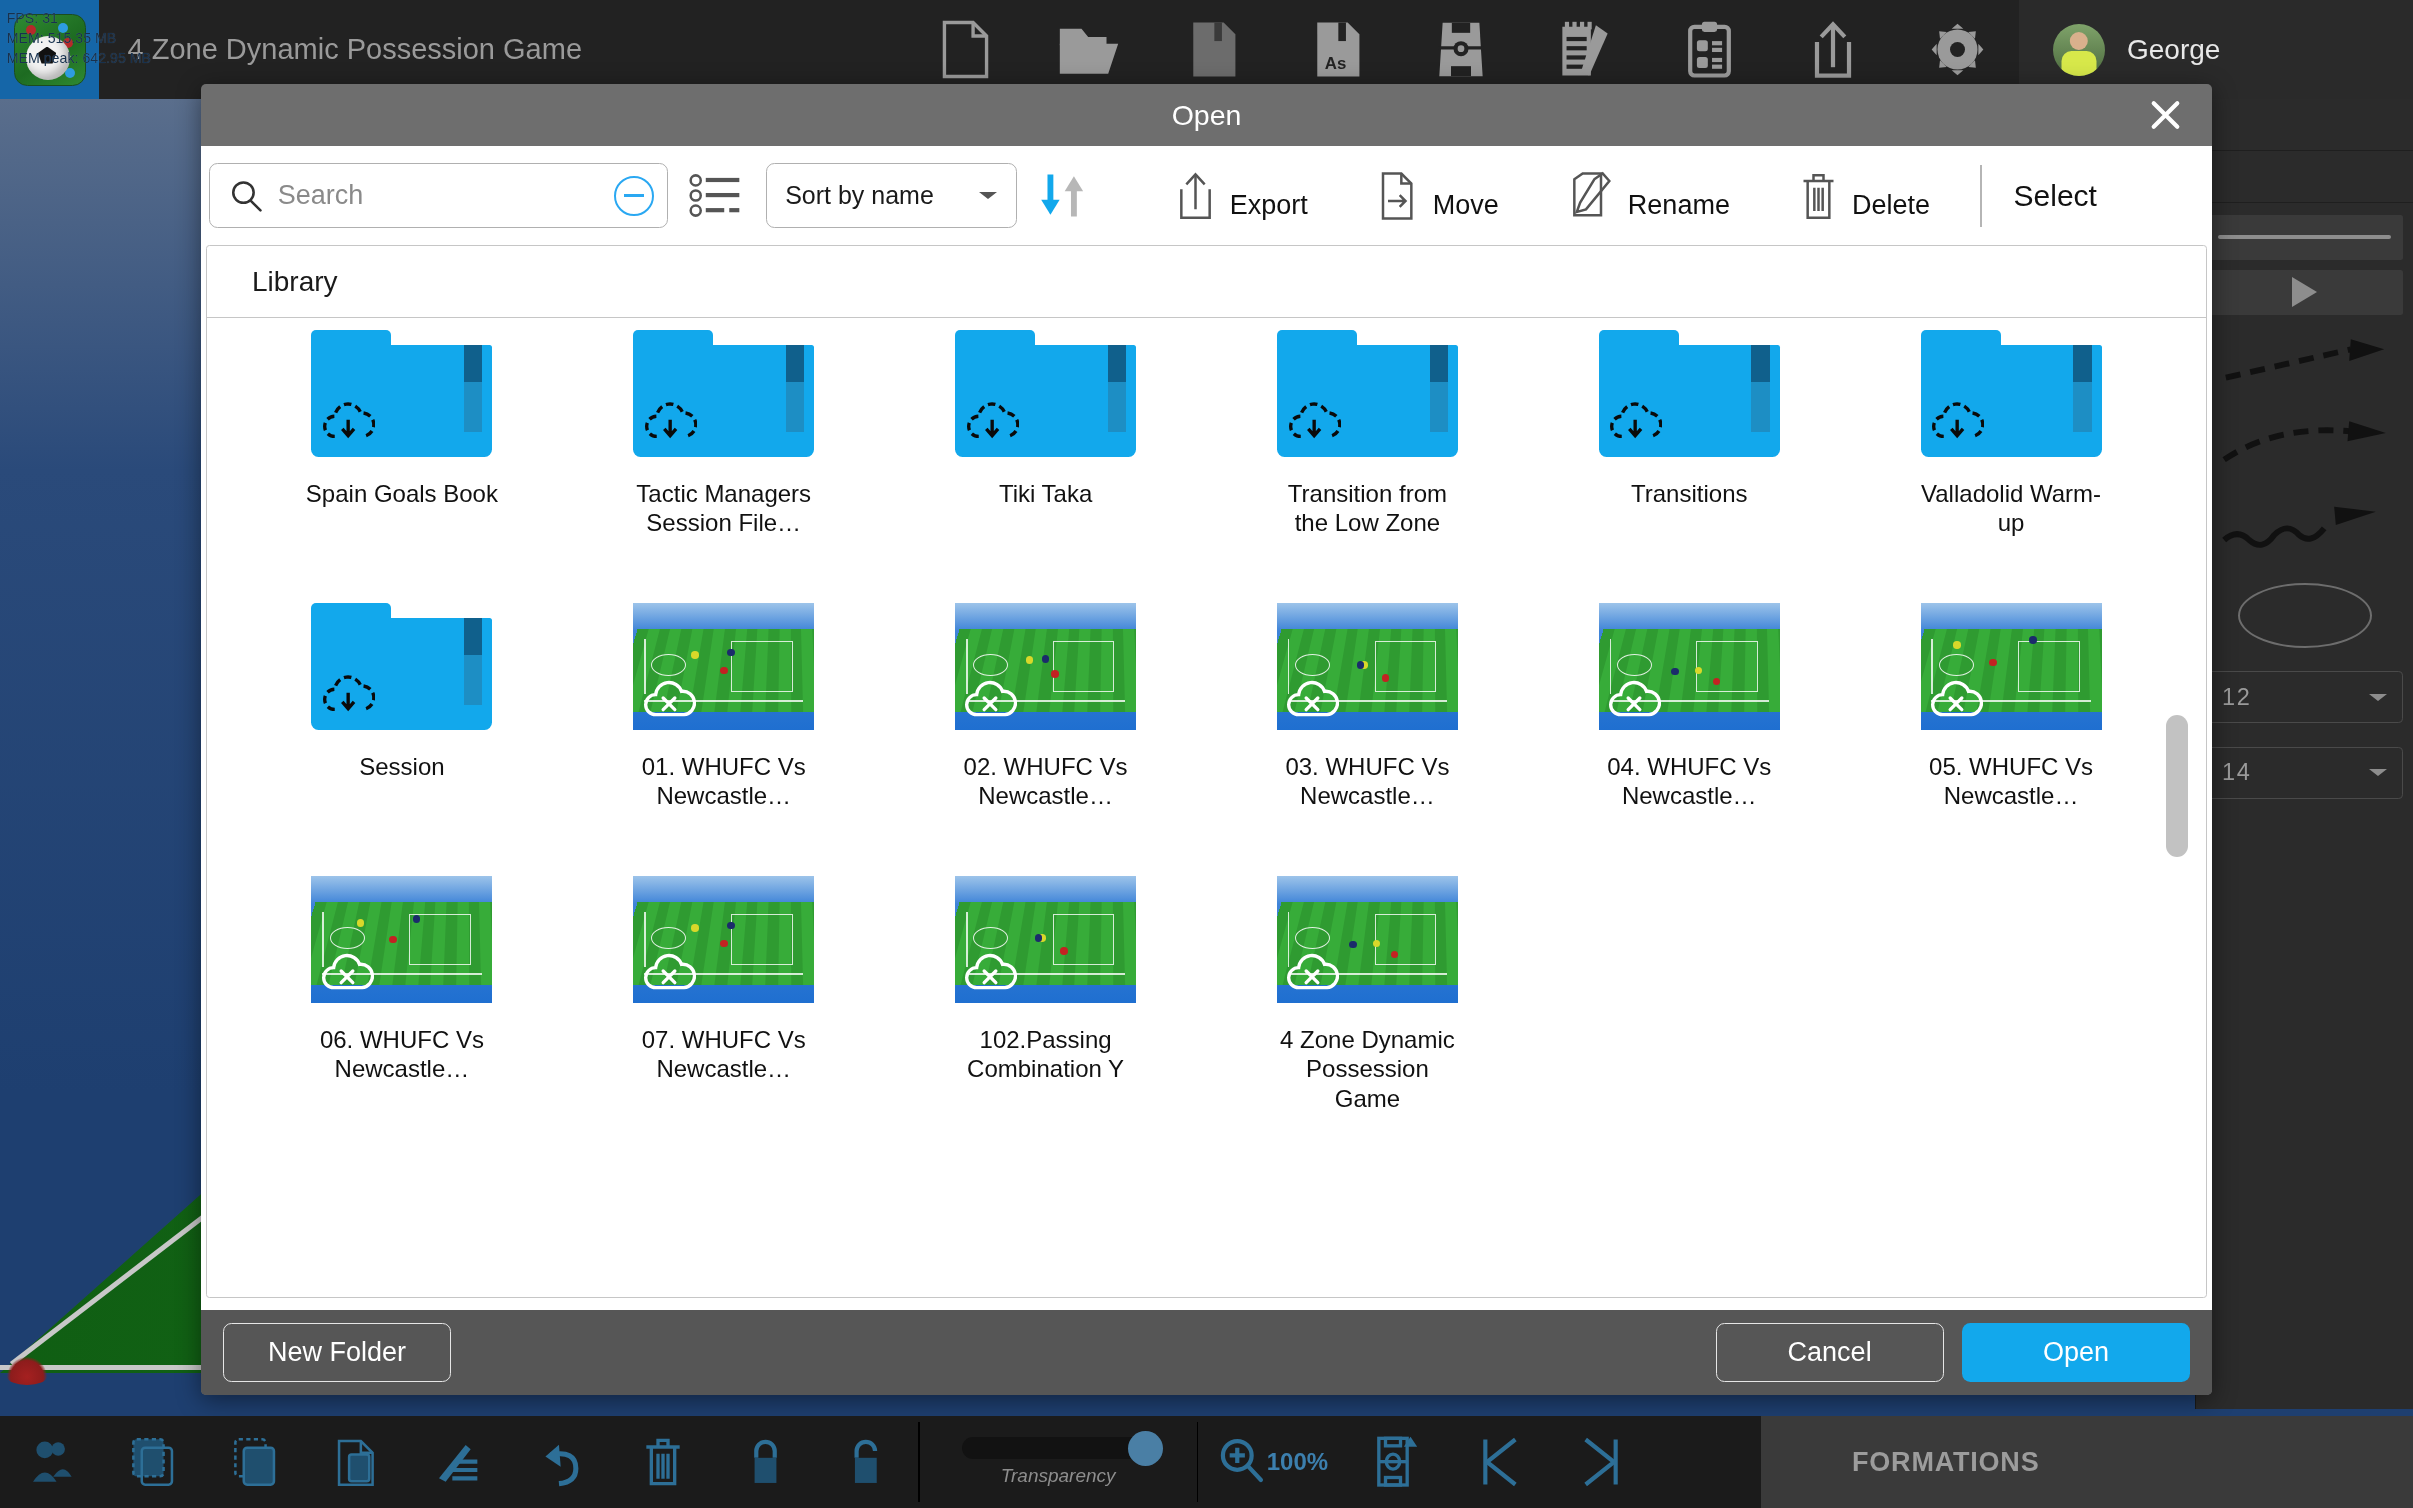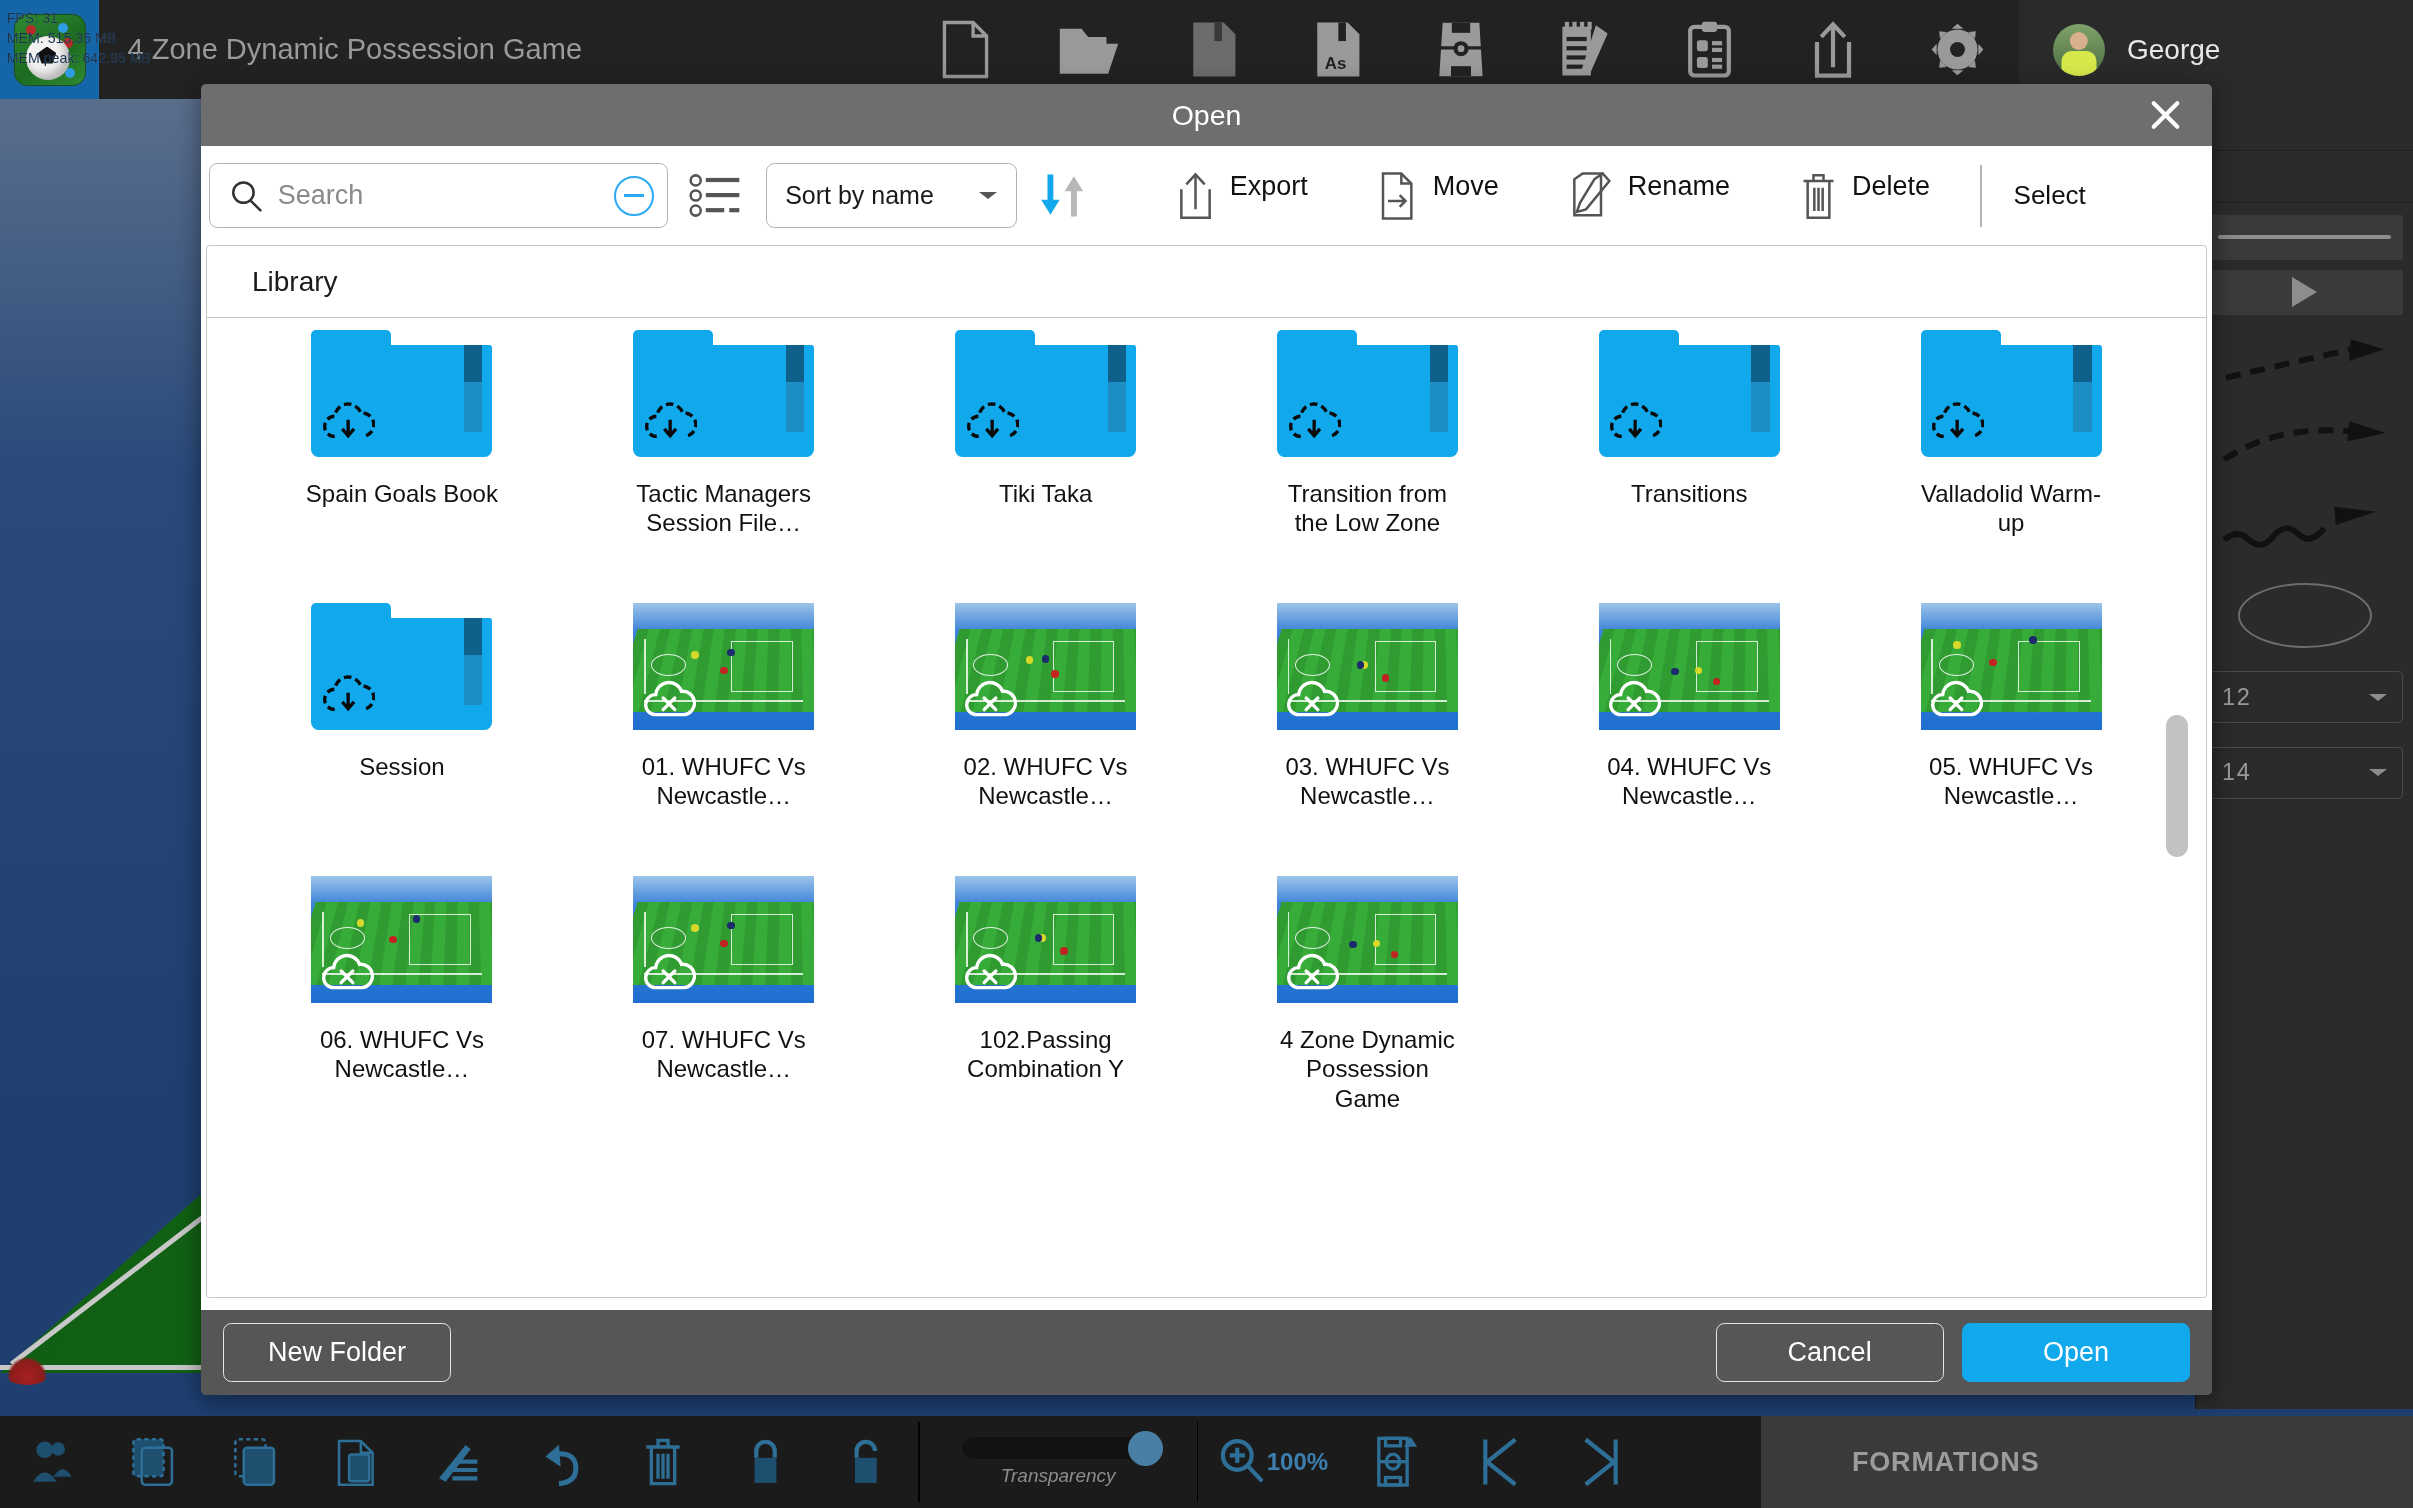--- a/index.html
+++ b/index.html
@@ -176,24 +176,24 @@
     display:flex; align-items:center; justify-content:center; flex: none; }
   .clear-btn i { display:block; width: 20px; height: 2.5px; background: #2aa8f2; }
   .list-toggle { width: 94px; display: flex; align-items: center; justify-content: center; }
   .sort-select {
     width: 251px; height: 65px; border: 1.7px solid #b0b0b0; border-radius: 8.4px;
     display: flex; align-items: center; justify-content: space-between; padding: 0 18.4px;
     color: #1a1a1a; font-size: 25px; margin-left: 3.4px;
   }
   .sort-dir { width: 92px; display:flex; align-items:center; justify-content:center; }
   .tb-actions { display: flex; align-items: center; margin-left: 32px; }
-  .tb-action { display: flex; align-items: flex-start; gap: 15px; padding: 0 35px; }
+  .tb-action { display: flex; align-items: flex-end; gap: 15px; padding: 0 35px; }
   .tb-action span { font-size: 27px; color: #111; white-space: nowrap; }
   .tb-divider { width: 1.7px; height: 62px; background: #b5b5b5; margin: 0 3.4px 0 15px; }
-  .tb-select-btn { padding: 0 28.5px; font-size: 26px; color: #111; }
+  .tb-select-btn { padding: 0 28.5px; font-size: 30px; color: #111; }
 
   .files-panel {
     position: absolute; left: 5px; top: 99px; right: 5px; bottom: 13.4px;
     border: 1.7px solid #c6c6c6; border-radius: 3.4px; background: #fff; overflow: hidden;
   }
   .lib-header { height: 72px; display: flex; align-items: center; padding-left: 45px;
     border-bottom: 1.7px solid #c6c6c6; }
   .lib-header span { font-size: 28px; color: #1a1a1a; }
   .grid-scroll { position: absolute; left: 0; top: 74px; right: 0; bottom: 0; overflow: hidden; }
   .grid {

